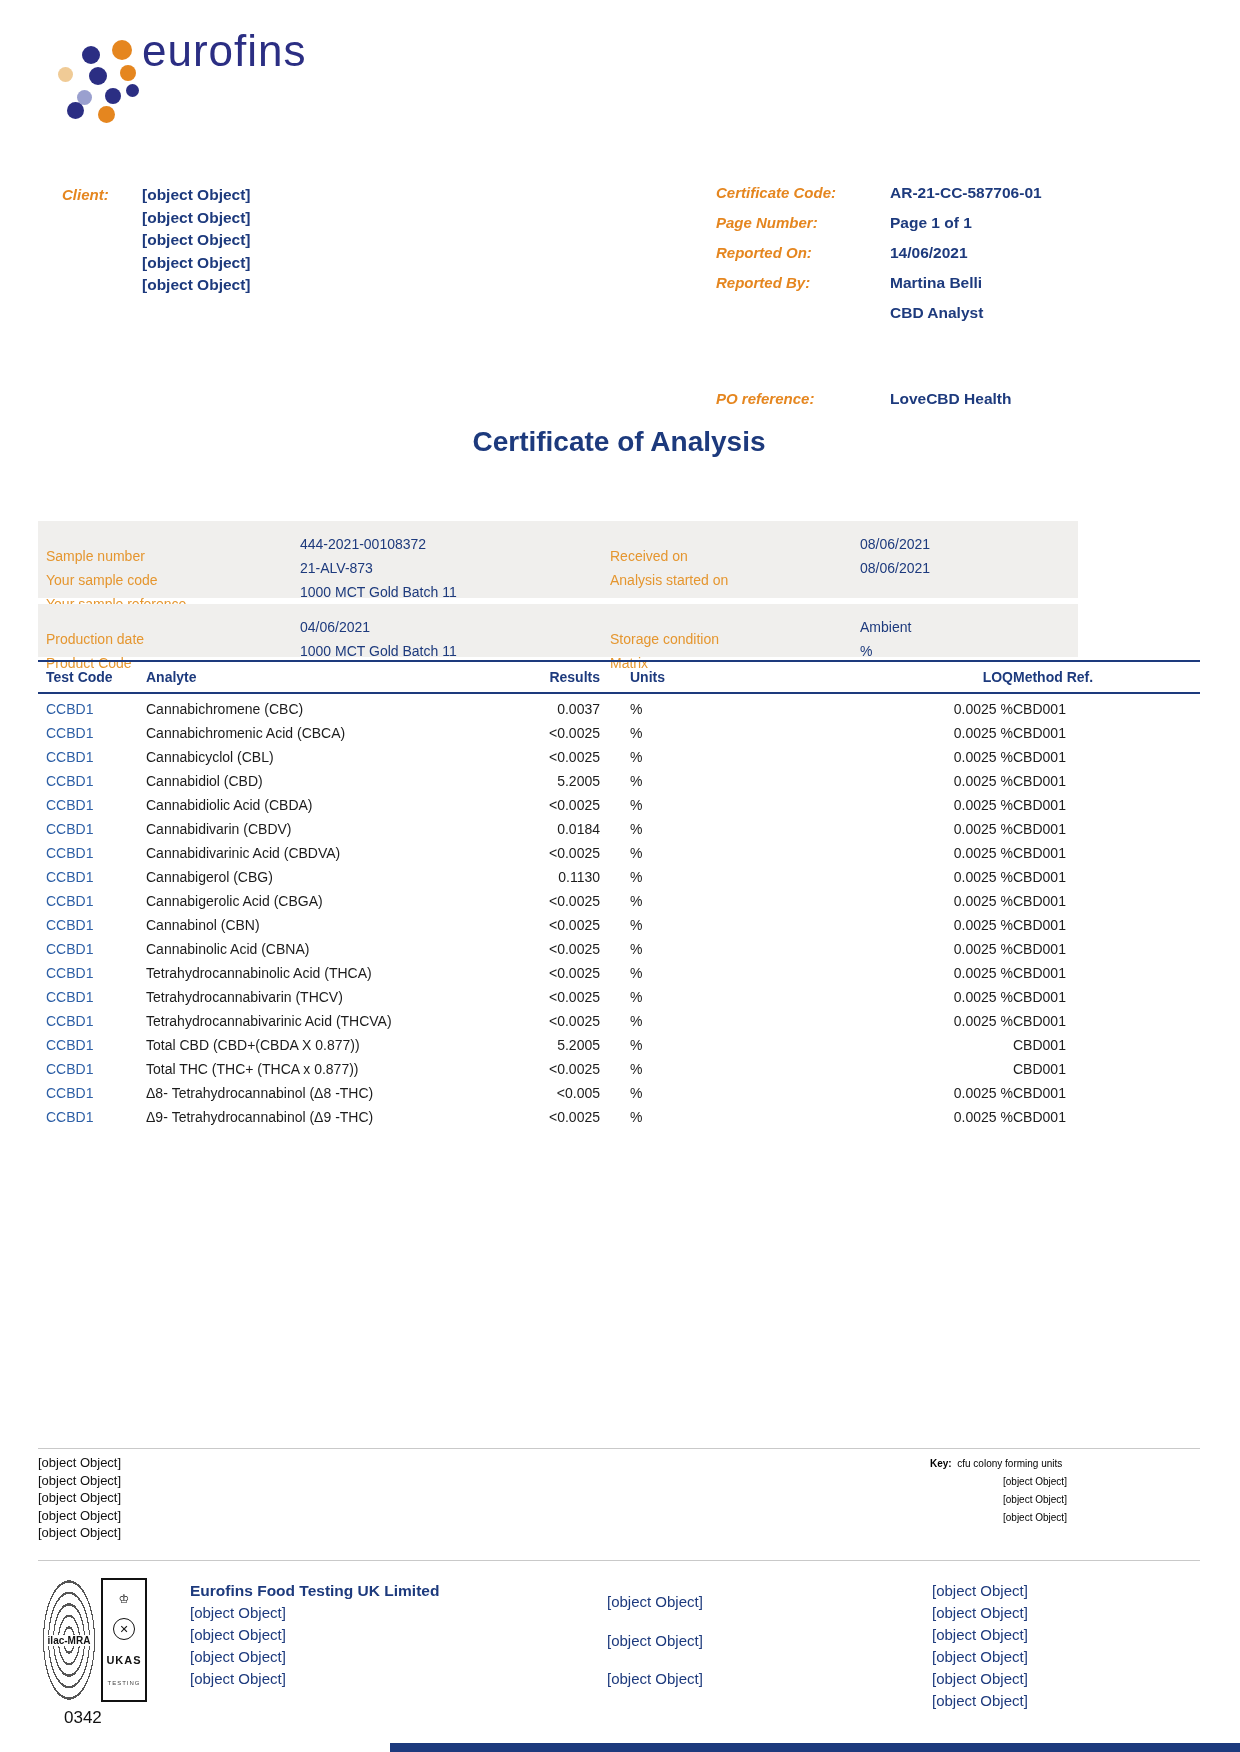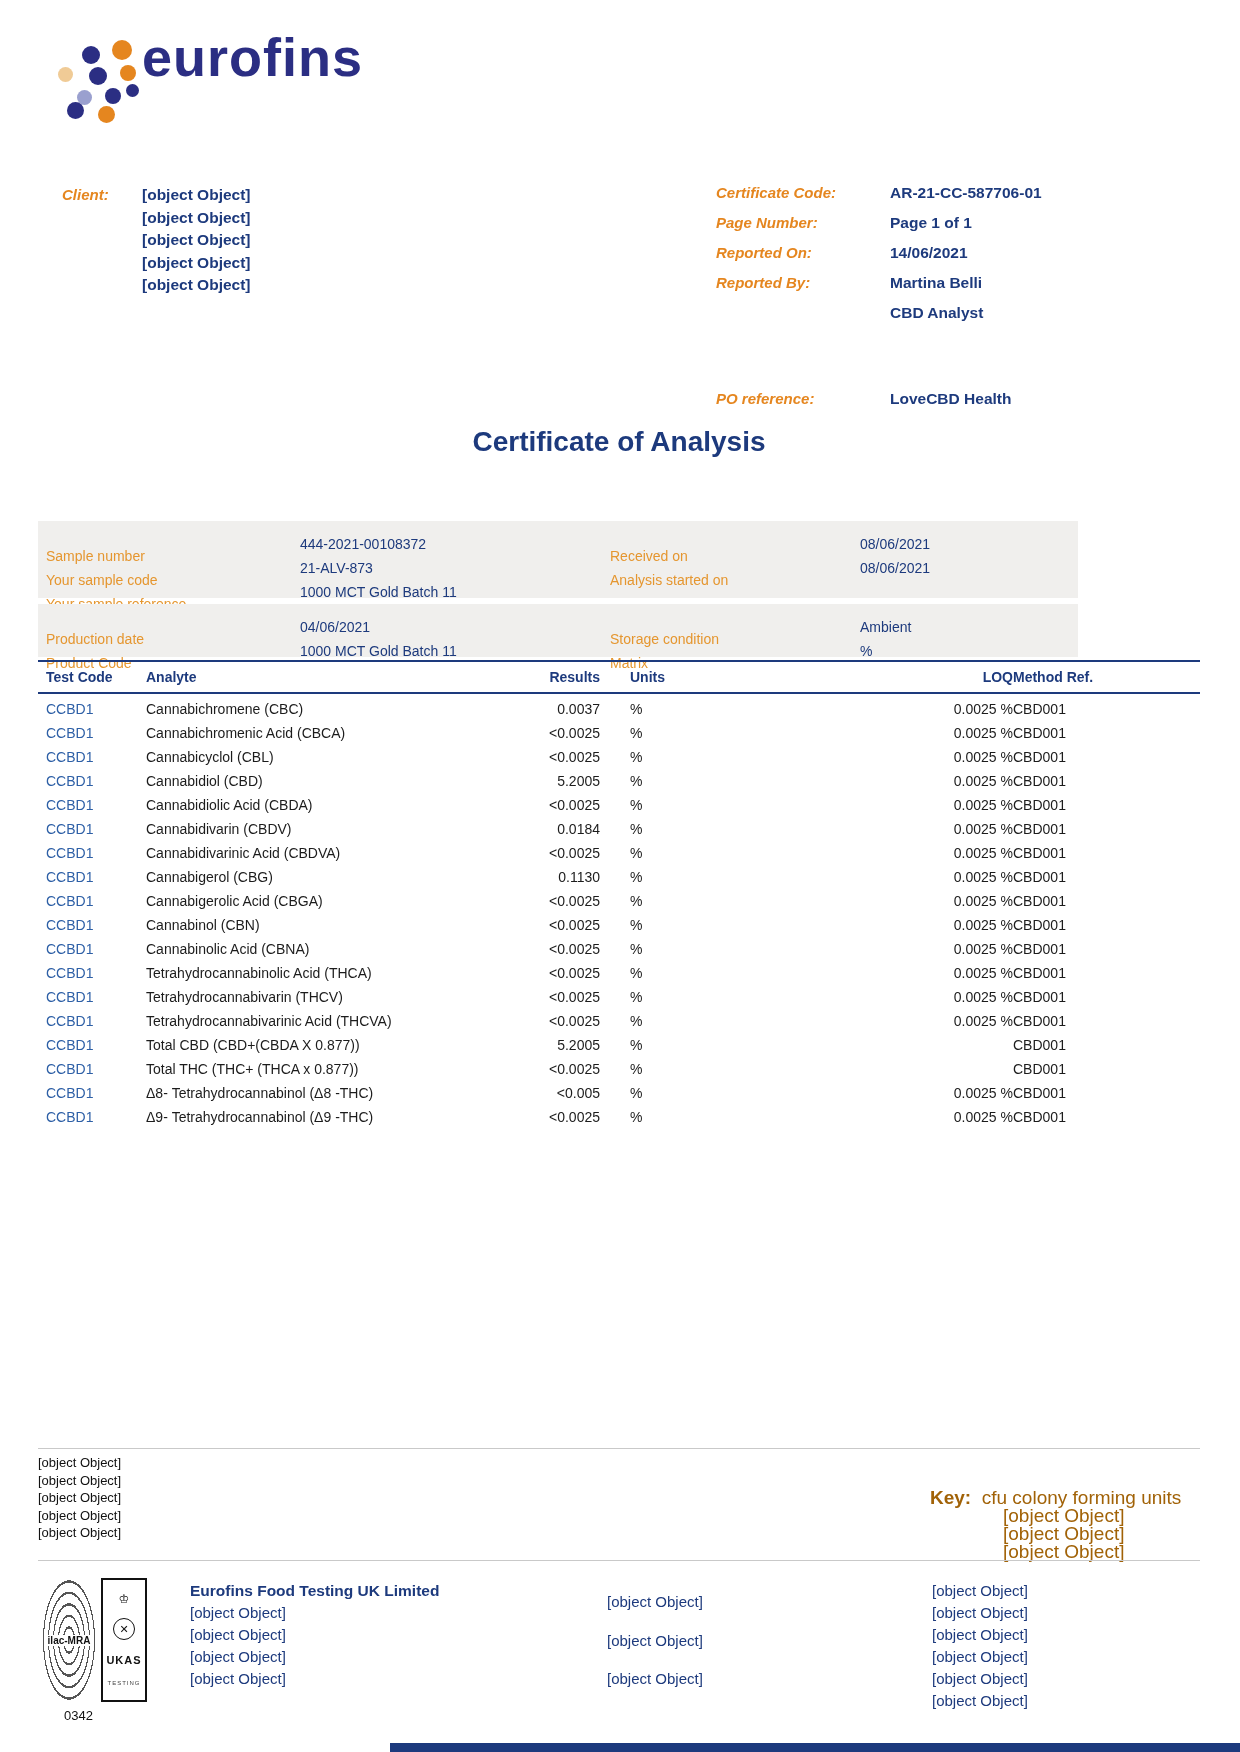--- a/index.html
+++ b/index.html
@@ -7,21 +7,21 @@
   body { font-family:"Liberation Sans", sans-serif; color:#1c1c1c; }
   .page { position:relative; width:1240px; height:1752px; background:#fff; overflow:hidden; }
 
   
   .logo-dots { position:absolute; left:56px; top:36px; width:86px; height:82px; }
   .logo-dots i { position:absolute; border-radius:50%; display:block; }
   .d-n { background:var(--logo_navy,#2b2e83); }
   .d-o { background:var(--orange,#e5861f); }
   .d-l { background:var(--lavender,#9aa0cf); }
   .d-p { background:var(--peach,#f0cb96); }
-  .logo-word { position:absolute; left:142px; top:26px; font-size:54px; font-weight:bold;
+  .logo-word { position:absolute; left:142px; top:26px; font-size:44px; font-weight:normal;
                color:var(--logo_navy,#2b2e83); letter-spacing:1px; }
 
   
   .lbl { color:var(--orange,#e5861f); font-weight:bold; font-style:italic; font-size:15px; }
   .client-label { position:absolute; left:62px; top:186px; }
   .client-lines { position:absolute; left:142px; top:184px; }
   .client-line { color:var(--navy,#1d3a7d); font-weight:bold; font-size:15.5px; line-height:22.5px; }
   .meta-rows { position:absolute; left:716px; top:184px; }
   .meta-row { display:grid; grid-template-columns:174px auto; height:30px; align-items:start; }
   .meta-val { color:var(--navy,#1d3a7d); font-weight:bold; font-size:15.5px; }
@@ -50,39 +50,39 @@
   .c-result, .c-loq { text-align:right; }
   .c-units { padding-left:30px; }
   .c-method { }
   .c-code { color:var(--code_blue,#2d5fa6); }
 
   
   .hairline { position:absolute; left:38px; width:1162px; height:0; border-top:1px solid #c9c9c9; }
   .hl-top { top:1448px; } .hl-bottom { top:1560px; }
   .disclaimer { position:absolute; left:38px; top:1454px; font-size:13px; line-height:17.6px; color:#111; }
   .disc-line { white-space:pre; }
-  .keyblock { position:absolute; left:930px; top:1455px; font-size:19px; line-height:18px; color:#a16207;margin-top:34px; }
+  .keyblock { position:absolute; left:930px; top:1455px; font-size:10px; line-height:18px; color:#000000; }
   .key-first { white-space:pre; }
   .key-label { font-weight:bold; }
   .key-items { position:absolute; left:73px; top:18px; }
   .key-item { white-space:pre; }
 
   
   .ilac { position:absolute; left:42px; top:1578px; width:54px; height:124px; border-radius:50%;
           background:repeating-radial-gradient(ellipse at center, #555 0, #555 1px, #fff 1px, #fff 5px);
           display:flex; align-items:center; justify-content:center; }
   .ilac span { background:#fff; font-size:10px; font-weight:bold; color:#111; padding:0 1px; }
   .ukas { position:absolute; left:101px; top:1578px; width:46px; height:124px; border:2px solid #111;
           background:#fff; display:flex; flex-direction:column; align-items:center; justify-content:space-evenly; }
   .ukas .crown { font-size:12px; line-height:10px; color:#111; }
   .ukas .emblem { width:22px; height:22px; border:1.5px solid #111; border-radius:50%;
                   display:flex; align-items:center; justify-content:center; font-size:11px; color:#111; }
   .ukas .ukas-name { font-size:11px; font-weight:bold; letter-spacing:1px; color:#111; }
   .ukas .ukas-sub { font-size:6px; color:#444; letter-spacing:1px; }
-  .accred-no { position:absolute; left:64px; top:1708px; font-size:13px; color:#111; }
+  .accred-no { position:absolute; left:64px; top:1708px; font-size:17px; color:#111; }
 
   .f-company { position:absolute; left:190px; top:1580px; }
   .f-company-name { color:var(--navy,#1d3a7d); font-weight:bold; font-size:15.5px; line-height:22px; }
   .f-line { color:var(--navy,#1d3a7d); font-size:15px; line-height:22px; }
   .f-contact { position:absolute; left:607px; top:1583px; }
   .f-contact .f-line { line-height:38.5px; white-space:pre; }
   .f-registered { position:absolute; left:932px; top:1580px; }
   .bottom-bar { position:absolute; left:390px; top:1743px; width:850px; height:9px; background:var(--navy,#1d3a7d); }
 </style>
 </head>

